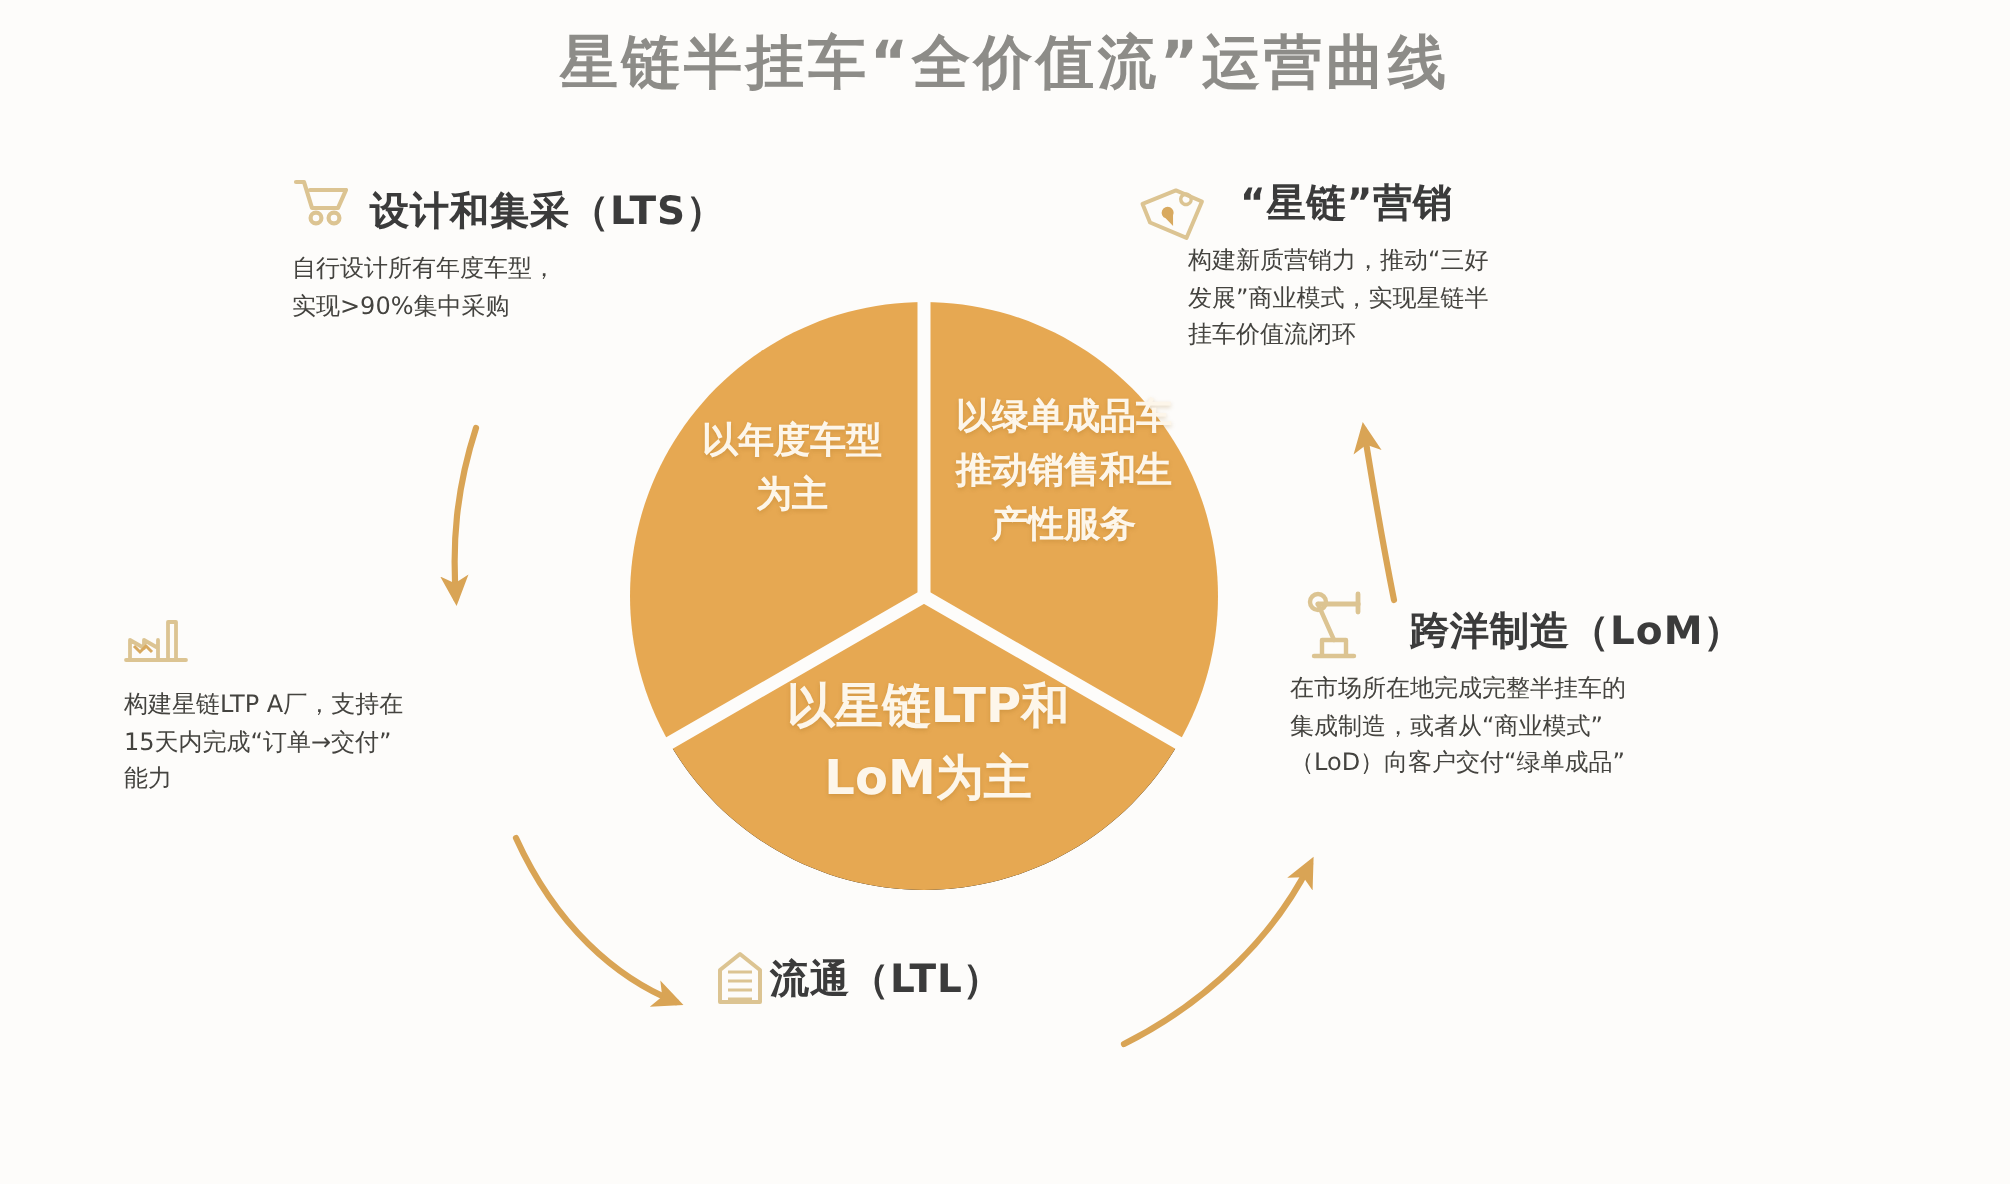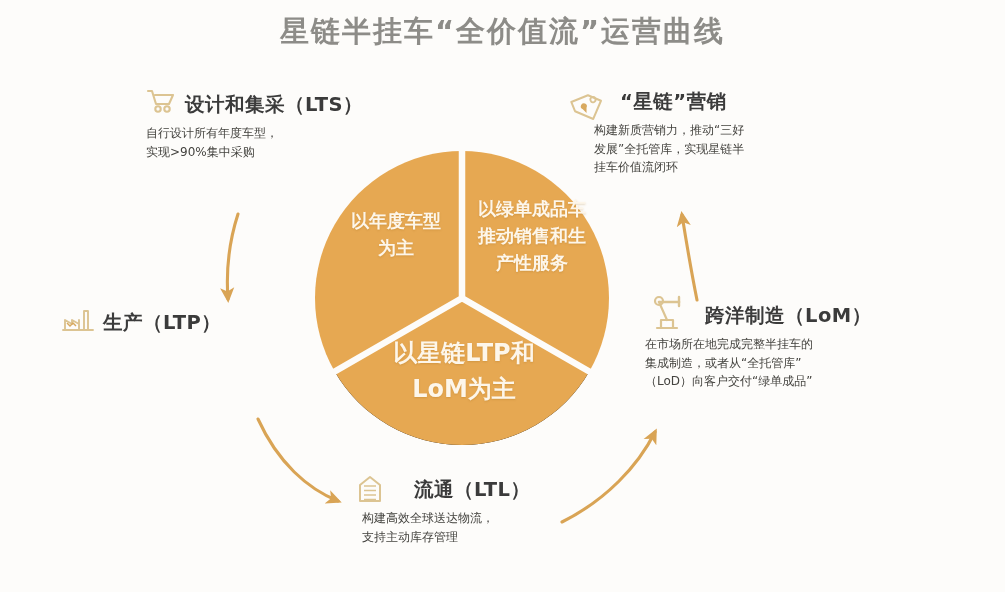--- a/index.html
+++ b/index.html
@@ -136,64 +136,64 @@
           <g transform="rotate(-22 20 16)">
             <path d="M6,6 h18 l10,10 -14,14 -14,-14 Z" fill="none" stroke="#dcc492" stroke-width="2" stroke-linejoin="round"></path>
             <circle cx="27" cy="12" r="2.6" fill="none" stroke="#dcc492" stroke-width="1.8"></circle>
             <path d="M14,17 a3,3 0 1,1 4,0 l-2,5 z" fill="#d8a95f"></path>
           </g>
         </svg>
       </span>
       <span class="label">“星链”营销</span>
     </div>
     <div class="body">构建新质营销力，推动“三好
-发展”全托管库，实现星链半
+发展”商业模式，实现星链半
 挂车价值流闭环</div>
   </div>
 
   <div class="block" id="blk-ltp">
     <div class="head">
       <span class="icon">
         <svg width="32" height="26" viewBox="0 0 32 26">
           <path d="M3,24 v-10 l7,4 v-4 l7,4 v-4 l0,10 Z" fill="none" stroke="#dcc492" stroke-width="1.9" stroke-linejoin="round"></path>
           <path d="M22,24 v-19 h4 v19" fill="none" stroke="#dcc492" stroke-width="1.9" stroke-linejoin="round"></path>
           <path d="M1,24 h30" stroke="#dcc492" stroke-width="1.9" stroke-linecap="round"></path>
           <path d="M5,17 l3,3 3,-3 3,3" fill="none" stroke="#d8a95f" stroke-width="1.5"></path>
         </svg>
       </span>
-      <span class="label">生产（LTP）</span>
     </div>
+    <div class="body">构建星链LTP A厂，支持在
+15天内完成“订单→交付”
+能力</div>
   </div>
 
   <div class="block" id="blk-lom">
     <div class="head">
       <span class="icon" style="position:absolute;left:2px;top:-14px;">
         <svg width="46" height="44" viewBox="0 0 46 44">
           <path d="M10,40 h20" stroke="#dcc492" stroke-width="2.2" stroke-linecap="round"></path>
           <path d="M14,40 v-8 h12 v8" fill="none" stroke="#dcc492" stroke-width="2.2" stroke-linejoin="round"></path>
           <path d="M20,32 L12,14" fill="none" stroke="#dcc492" stroke-width="2.2" stroke-linecap="round"></path>
           <path d="M12,14 h20" stroke="#dcc492" stroke-width="2.6" stroke-linecap="round"></path>
           <circle cx="12" cy="13" r="4" fill="none" stroke="#dcc492" stroke-width="2.2"></circle>
           <path d="M32,9 v9" stroke="#dcc492" stroke-width="2.4" stroke-linecap="round"></path>
         </svg>
       </span>
       <span class="label">跨洋制造（LoM）</span>
     </div>
     <div class="body">在市场所在地完成完整半挂车的
-集成制造，或者从“全托管库”
+集成制造，或者从“商业模式”
 （LoD）向客户交付“绿单成品”</div>
   </div>
 
   <div class="block" id="blk-ltl">
     <div class="head">
       <span class="icon" style="position:absolute;left:0;top:-4px;">
         <svg width="34" height="32" viewBox="0 0 34 32">
           <path d="M4,29 v-16 l10,-8 10,8 v16 Z" fill="none" stroke="#dcc492" stroke-width="2" stroke-linejoin="round"></path>
           <path d="M8,14 h12 M8,18.5 h12 M8,23 h12 M8,27.5 h12" stroke="#dcc492" stroke-width="1.6"></path>
         </svg>
       </span>
-      <span class="label" style="margin-left:52px;">流通（LTL）</span>
+      <span class="label" style="margin-left:23px;">流通（LTL）</span>
     </div>
-    <div class="body">构建高效全球送达物流，
-支持主动库存管理</div>
   </div>
 
 </div>
 
 </body></html>

